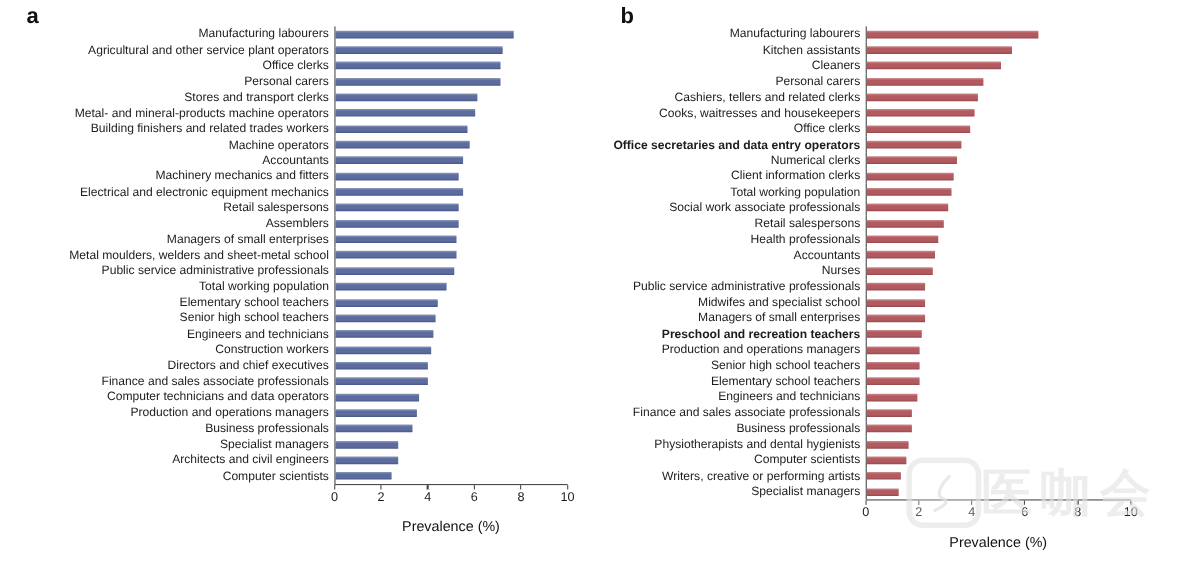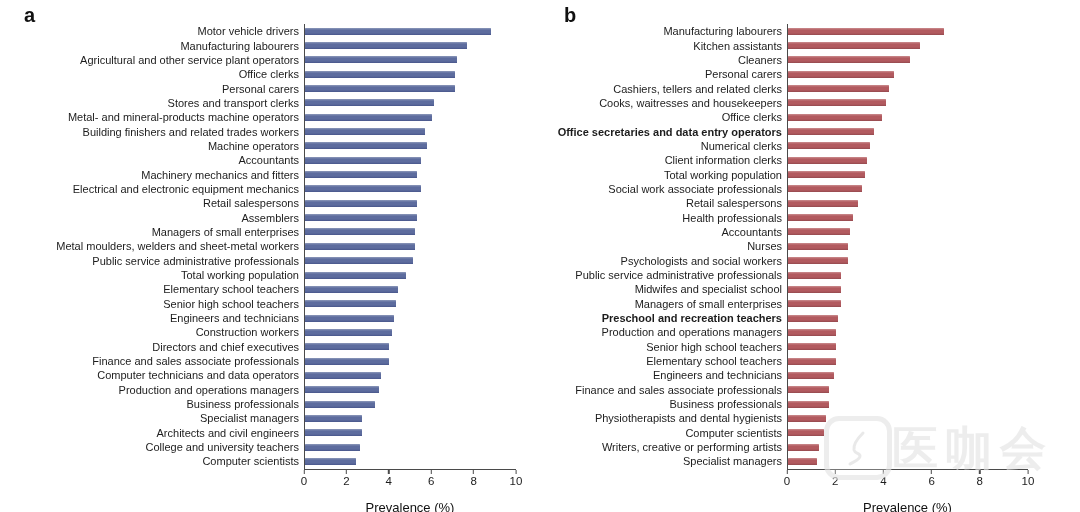--- a/index.html
+++ b/index.html
@@ -60,26 +60,20 @@
 </style>
 </head>
 <body>
 
 <div class="figure">
 
   <section class="panel panel-a">
     <div class="panel-tag">a</div>
     <div class="chart">
 
-    <div class="row">
-          <span class="lbl">Motor vehicle drivers</span>
-          <span class="track">
-            <span class="bar bar-blue" style="width: 88%;"></span>
-          </span>
-        </div>
         <div class="row">
           <span class="lbl">Manufacturing labourers</span>
           <span class="track">
             <span class="bar bar-blue" style="width: 77%;"></span>
           </span>
         </div>
         <div class="row">
           <span class="lbl">Agricultural and other service plant operators</span>
           <span class="track">
             <span class="bar bar-blue" style="width: 72%;"></span>
@@ -151,21 +145,21 @@
             <span class="bar bar-blue" style="width: 53%;"></span>
           </span>
         </div>
         <div class="row">
           <span class="lbl">Managers of small enterprises</span>
           <span class="track">
             <span class="bar bar-blue" style="width: 52%;"></span>
           </span>
         </div>
         <div class="row">
-          <span class="lbl">Metal moulders, welders and sheet-metal workers</span>
+          <span class="lbl">Metal moulders, welders and sheet-metal school</span>
           <span class="track">
             <span class="bar bar-blue" style="width: 52%;"></span>
           </span>
         </div>
         <div class="row">
           <span class="lbl">Public service administrative professionals</span>
           <span class="track">
             <span class="bar bar-blue" style="width: 51%;"></span>
           </span>
         </div>
@@ -232,26 +226,20 @@
         <div class="row">
           <span class="lbl">Specialist managers</span>
           <span class="track">
             <span class="bar bar-blue" style="width: 27%;"></span>
           </span>
         </div>
         <div class="row">
           <span class="lbl">Architects and civil engineers</span>
           <span class="track">
             <span class="bar bar-blue" style="width: 27%;"></span>
-          </span>
-        </div>
-        <div class="row">
-          <span class="lbl">College and university teachers</span>
-          <span class="track">
-            <span class="bar bar-blue" style="width: 26%;"></span>
           </span>
         </div>
         <div class="row">
           <span class="lbl">Computer scientists</span>
           <span class="track">
             <span class="bar bar-blue" style="width: 24%;"></span>
           </span>
         </div>
         <div class="axis">
           <span class="tick" style="left: 0%;">
@@ -372,26 +360,20 @@
           </span>
         </div>
         <div class="row">
           <span class="lbl">Accountants</span>
           <span class="track">
             <span class="bar bar-red" style="width: 26%;"></span>
           </span>
         </div>
         <div class="row">
           <span class="lbl">Nurses</span>
-          <span class="track">
-            <span class="bar bar-red" style="width: 25%;"></span>
-          </span>
-        </div>
-        <div class="row">
-          <span class="lbl">Psychologists and social workers</span>
           <span class="track">
             <span class="bar bar-red" style="width: 25%;"></span>
           </span>
         </div>
         <div class="row">
           <span class="lbl">Public service administrative professionals</span>
           <span class="track">
             <span class="bar bar-red" style="width: 22%;"></span>
           </span>
         </div>

